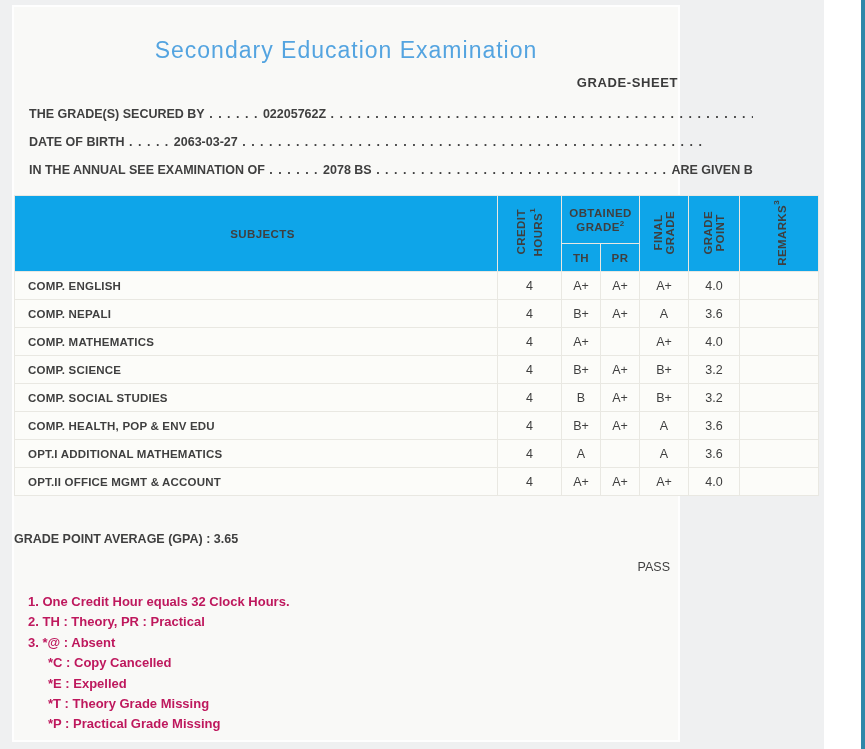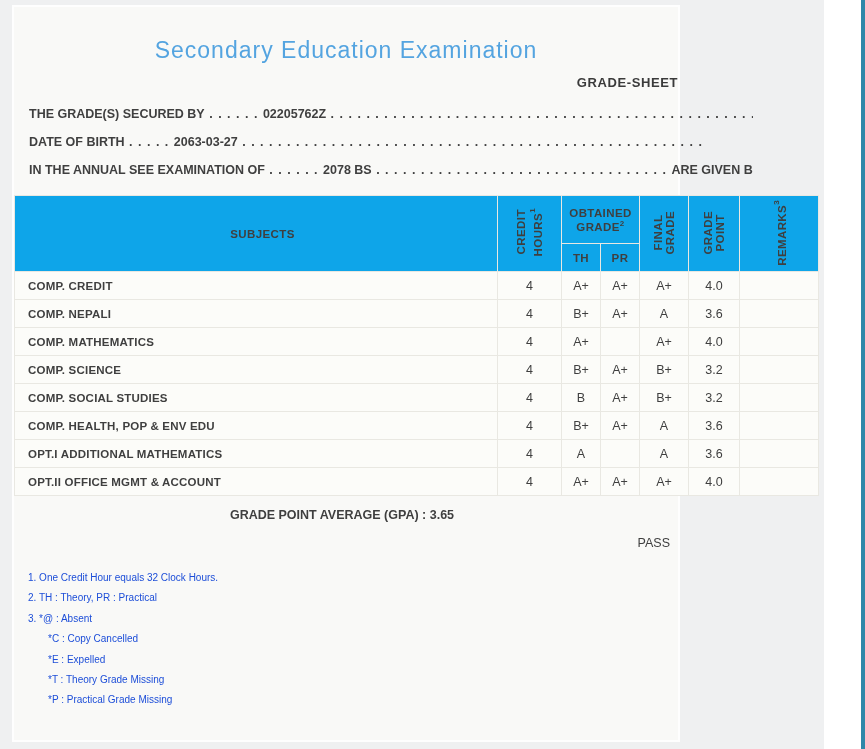--- a/index.html
+++ b/index.html
@@ -60,24 +60,24 @@
     white-space:nowrap;
   }
   table.grades td {
     background:#fcfcf9; height:28px;
     text-align:center; font-size:12.5px; font-weight:400;
   }
   table.grades td.subj {
     text-align:left; padding-left:13px;
     font-weight:bold; font-size:11.5px; letter-spacing:0.2px;
   }
-  .gpa-line { margin:12px 8px 0 0; text-align:center; font-size:12.5px; font-weight:bold; }
+  .gpa-line { margin:36px 8px 0 0; text-align:left; font-size:12.5px; font-weight:bold; }
   .result-line { margin:14px 8px 0 0; text-align:right; font-size:12.5px; font-weight:normal; }
   .notes { margin:18px 0 0 14px; }
-  .note { font-size:10px; line-height:20.4px; color:#1d4ed8; }
+  .note { font-size:13px; line-height:20.4px; color:#be185d;font-weight:bold; }
   .note.indent { margin-left:20px; }
   sup { font-size:8px; }
 </style>
 </head>
 <body>
 
 <div class="white-strip"></div>
 <div class="edge-line"></div>
 
 <div class="card">
@@ -110,21 +110,21 @@
         <th rowspan="2"><span class="vert"><span>GRADE</span><br><span>POINT</span></span></th>
         <th rowspan="2"><span class="vert"><span>REMARKS</span><sup>3</sup></span></th>
       </tr>
       <tr>
         <th class="sub-h">TH</th>
         <th class="sub-h">PR</th>
       </tr>
     </thead>
     <tbody>
         <tr>
-          <td class="subj">COMP. CREDIT</td>
+          <td class="subj">COMP. ENGLISH</td>
           <td>4</td>
           <td>A+</td>
           <td>A+</td>
           <td>A+</td>
           <td>4.0</td>
           <td></td>
         </tr>
         <tr>
           <td class="subj">COMP. NEPALI</td>
           <td>4</td>

